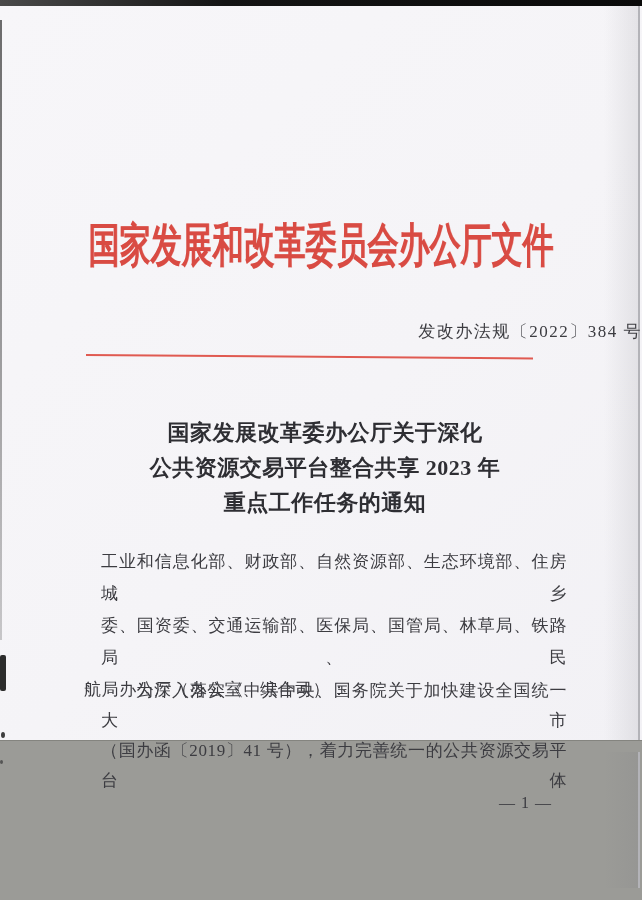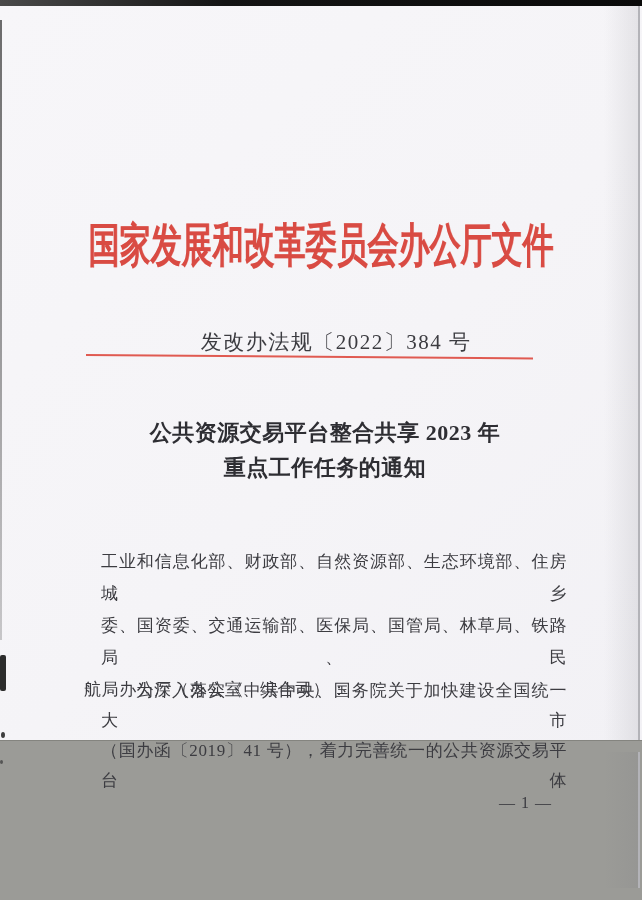--- a/index.html
+++ b/index.html
@@ -55,24 +55,24 @@
     color: var(--red);
     font-size: 31px;
     font-weight: bold;
     letter-spacing: 0px;
     transform: scaleY(1.5);
     transform-origin: center top;
     text-shadow: 0.4px 0.4px 0.4px rgba(217,75,67,0.5);
     white-space: nowrap;
   }
   .doc-number {
-    position: absolute; top: 328px; left: 30px; width: 612px;
-    text-align: center;
+    position: absolute; top: 320px; left: 30px; width: 612px;
+    text-align: right;
     color: var(--text);
-    font-size: 21px;
+    font-size: 17px;
     letter-spacing: 1.5px;
     white-space: nowrap;
   }
   .red-line {
     position: absolute; top: 354px; left: 86px; width: 447px; height: 2px;
     background: var(--red-line);
     transform: rotate(0.45deg);
     transform-origin: left center;
   }
   .doc-title {
@@ -125,20 +125,21 @@
   <div class="speck-c"></div>
   <div class="bottom-band"></div>
 
   <div class="red-header">国家发展和改革委员会办公厅文件</div>
 
   <div class="doc-number">发改办法规〔2022〕384 号</div>
 
   <div class="red-line"></div>
 
   <div class="doc-title">
+    <div>国家发展改革委办公厅关于深化</div>
     <div>公共资源交易平台整合共享 2023 年</div>
     <div>重点工作任务的通知</div>
   </div>
 
   <div class="text-block recipients">
     <div class="jline">工业和信息化部、财政部、自然资源部、生态环境部、住房城乡</div>
     <div class="jline">委、国资委、交通运输部、医保局、国管局、林草局、铁路局、民</div>
     <div class="lline">航局办公厅（办公室、综合司）：</div>
   </div>
 

